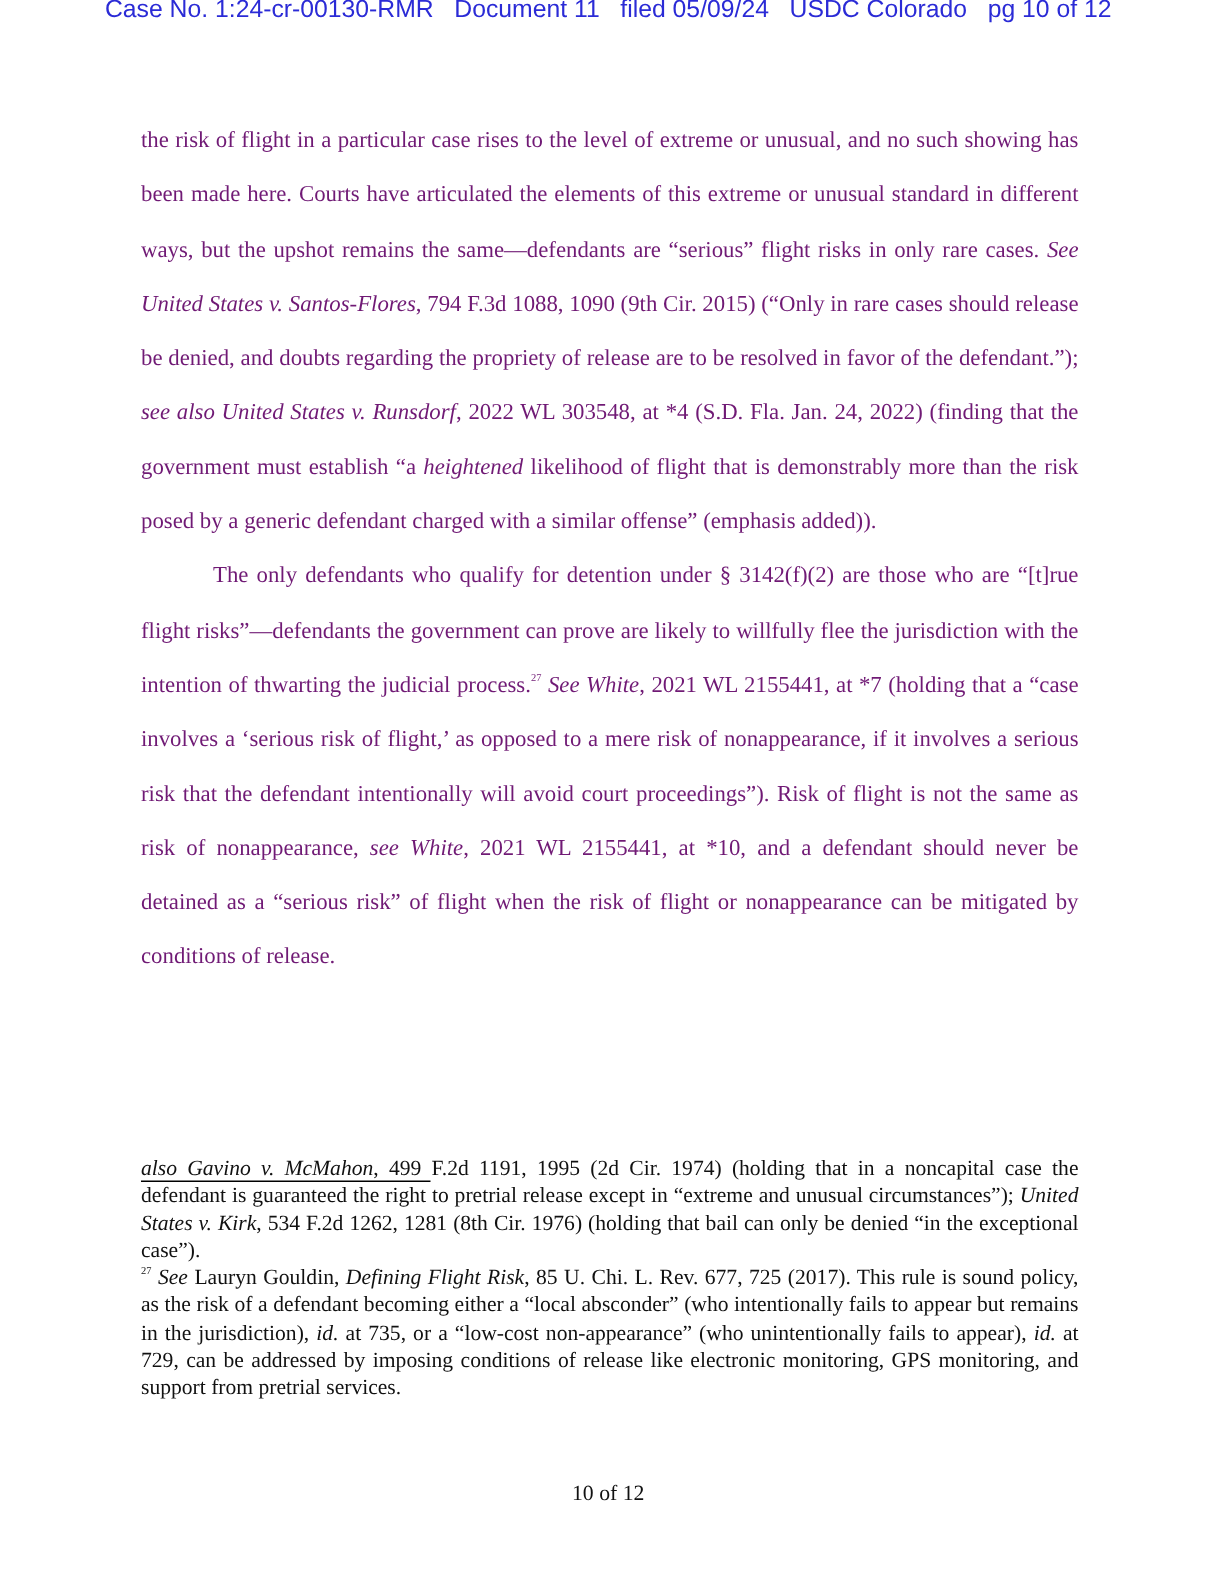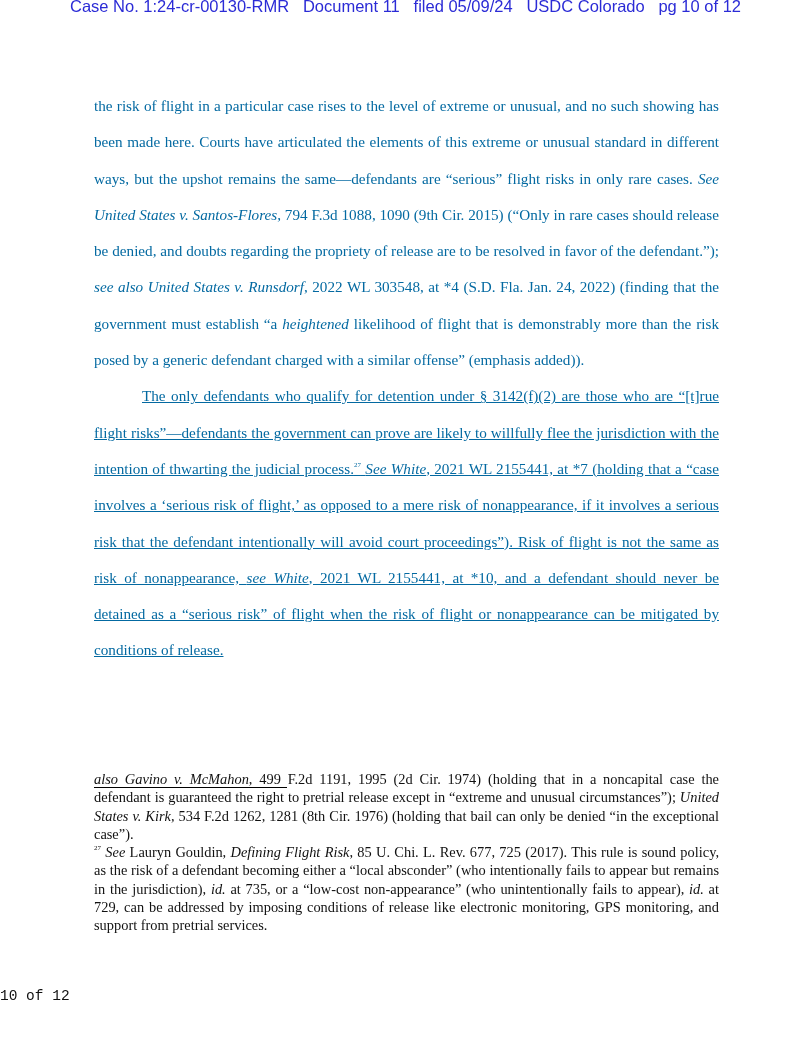--- a/index.html
+++ b/index.html
@@ -3,41 +3,41 @@
 <meta charset="utf-8">
 <style>
   html, body { margin: 0; padding: 0; background: #ffffff; }
   body { width: 811px; height: 1052px; position: relative; overflow: hidden; }
   .stamp {
     position: absolute; top: -3px; left: 0; width: 811px; text-align: center;
     font-family: "Liberation Sans", sans-serif; font-size: 16.5px; color: #2b2bd6;
     white-space: pre; letter-spacing: 0px;
   }
   .body-text {
-    position: absolute; left: 94px; top: 88px; width: 625px;
-    font-family: "Liberation Serif", serif; font-size: 15.2px; color: #0369a1;
+    position: absolute; left: 94px; top: 76px; width: 625px;
+    font-family: "Liberation Serif", serif; font-size: 15.2px; color: #701a75;
     line-height: 36.3px; text-align: justify;
   }
   .body-text p { margin: 0; }
-  .indent { text-indent: 48px; text-decoration: underline; }
+  .indent { text-indent: 48px; }
   i { font-style: italic; }
   sup.fn { font-size: 7px; vertical-align: 7px; line-height: 0; }
   .rule {
     position: absolute; left: 94px; top: 787px; width: 193px; height: 0;
     border-top: 1px solid #000;
   }
   .footnotes {
     position: absolute; left: 94px; top: 770px; width: 625px;
     font-family: "Liberation Serif", serif; font-size: 14.4px; color: #111;
     line-height: 18.3px; text-align: justify;
   }
   .footnotes p { margin: 0; }
   .page-num {
-    position: absolute; top: 988px; left: 0; width: 811px; 
-    font-family: Liberation Mono, monospace; font-size: 14.5px; color: #111;
+    position: absolute; top: 988px; left: 0; width: 811px; text-align: center;
+    font-family: Liberation Serif, serif; font-size: 14.5px; color: #111;
   }
 </style>
 </head>
 <body>
 
 <div class="stamp">Case No. 1:24-cr-00130-RMR   Document 11   filed 05/09/24   USDC Colorado   pg 10 of 12</div>
 
 <div class="body-text">
   <p><span>the risk of flight in a particular case rises to the level of extreme or unusual, and no such showing has been made here. Courts have articulated the elements of this extreme or unusual standard in different ways, but the upshot remains the same—defendants are “serious” flight risks in only rare cases. </span><i>See United States v. Santos-Flores</i><span>, 794 F.3d 1088, 1090 (9th Cir. 2015) (“Only in rare cases should release be denied, and doubts regarding the propriety of release are to be resolved in favor of the defendant.”); </span><i>see also United States v. Runsdorf</i><span>, 2022 WL 303548, at *4 (S.D. Fla. Jan. 24, 2022) (finding that the government must establish “a </span><i>heightened</i><span> likelihood of flight that is demonstrably more than the risk posed by a generic defendant charged with a similar offense” (emphasis added)).</span></p>
   <p class="indent"><span>The only defendants who qualify for detention under § 3142(f)(2) are those who are “[t]rue flight risks”—defendants the government can prove are likely to willfully flee the jurisdiction with the intention of thwarting the judicial process.</span><sup class="fn">27</sup><span> </span><i>See White</i><span>, 2021 WL 2155441, at *7 (holding that a “case involves a ‘serious risk of flight,’ as opposed to a mere risk of nonappearance, if it involves a serious risk that the defendant intentionally will avoid court proceedings”). Risk of flight is not the same as risk of nonappearance, </span><i>see White</i><span>, 2021 WL 2155441, at *10, and a defendant should never be detained as a “serious risk” of flight when the risk of flight or nonappearance can be mitigated by conditions of release.</span></p>

